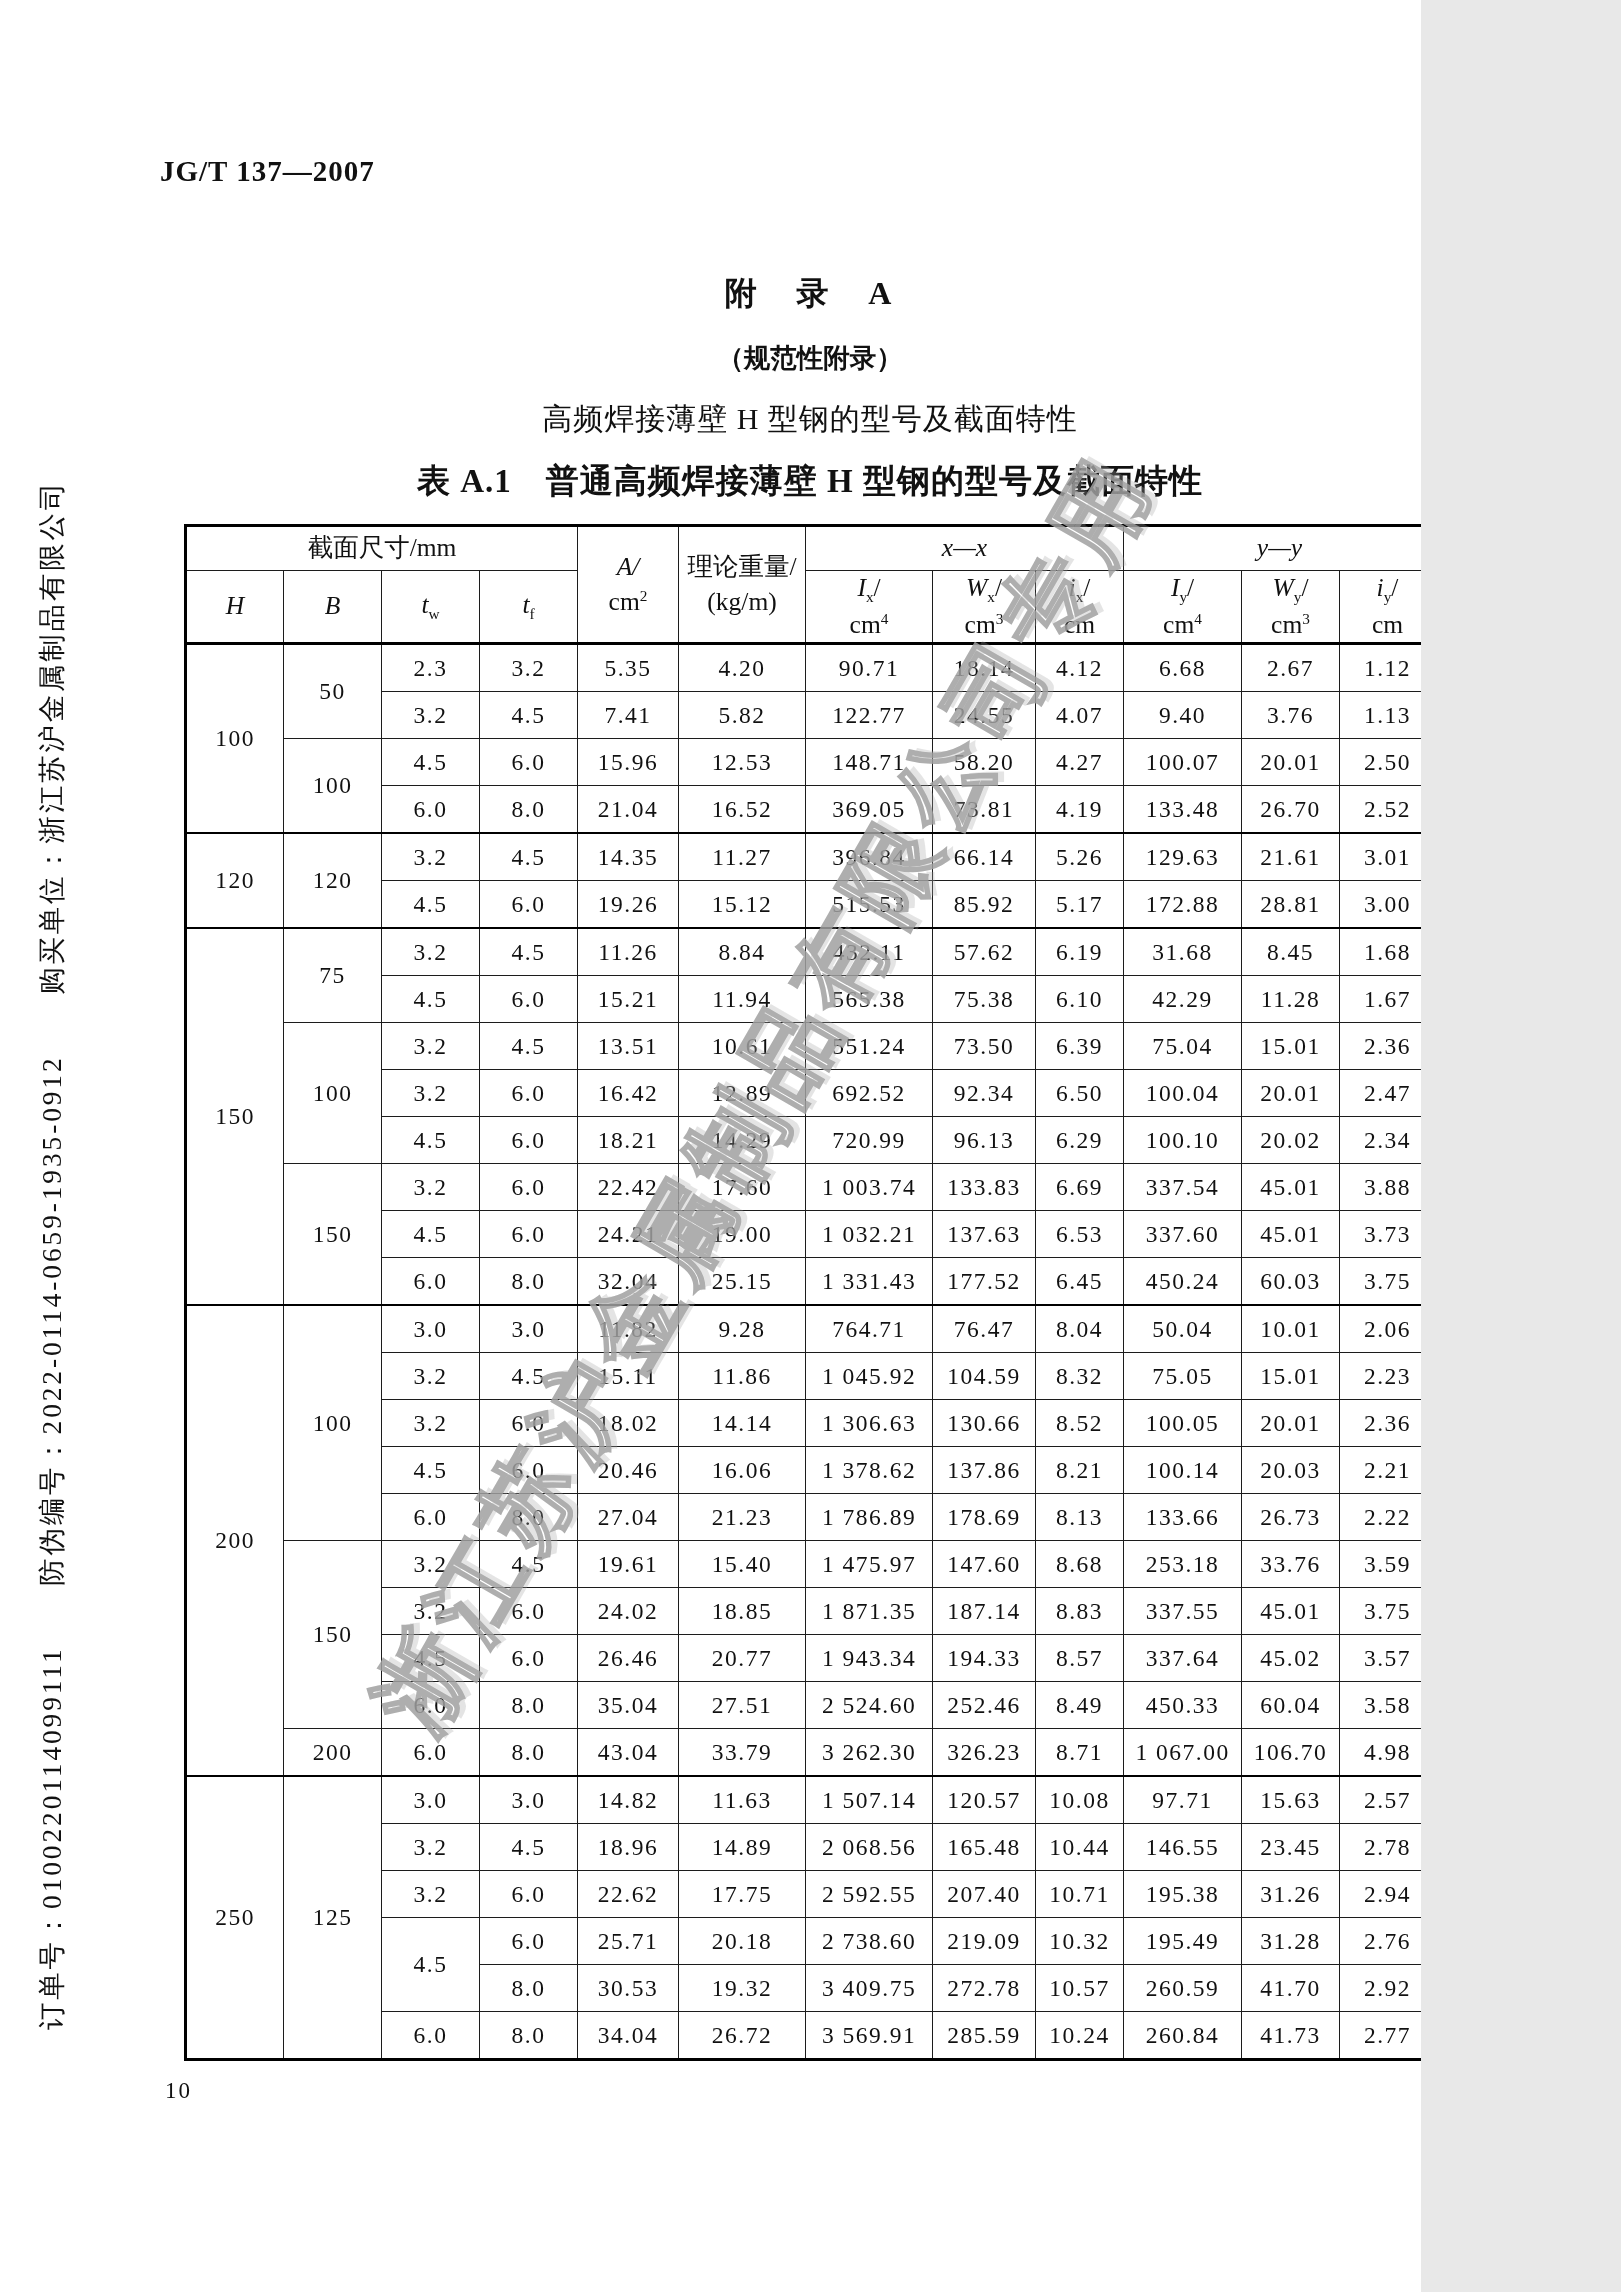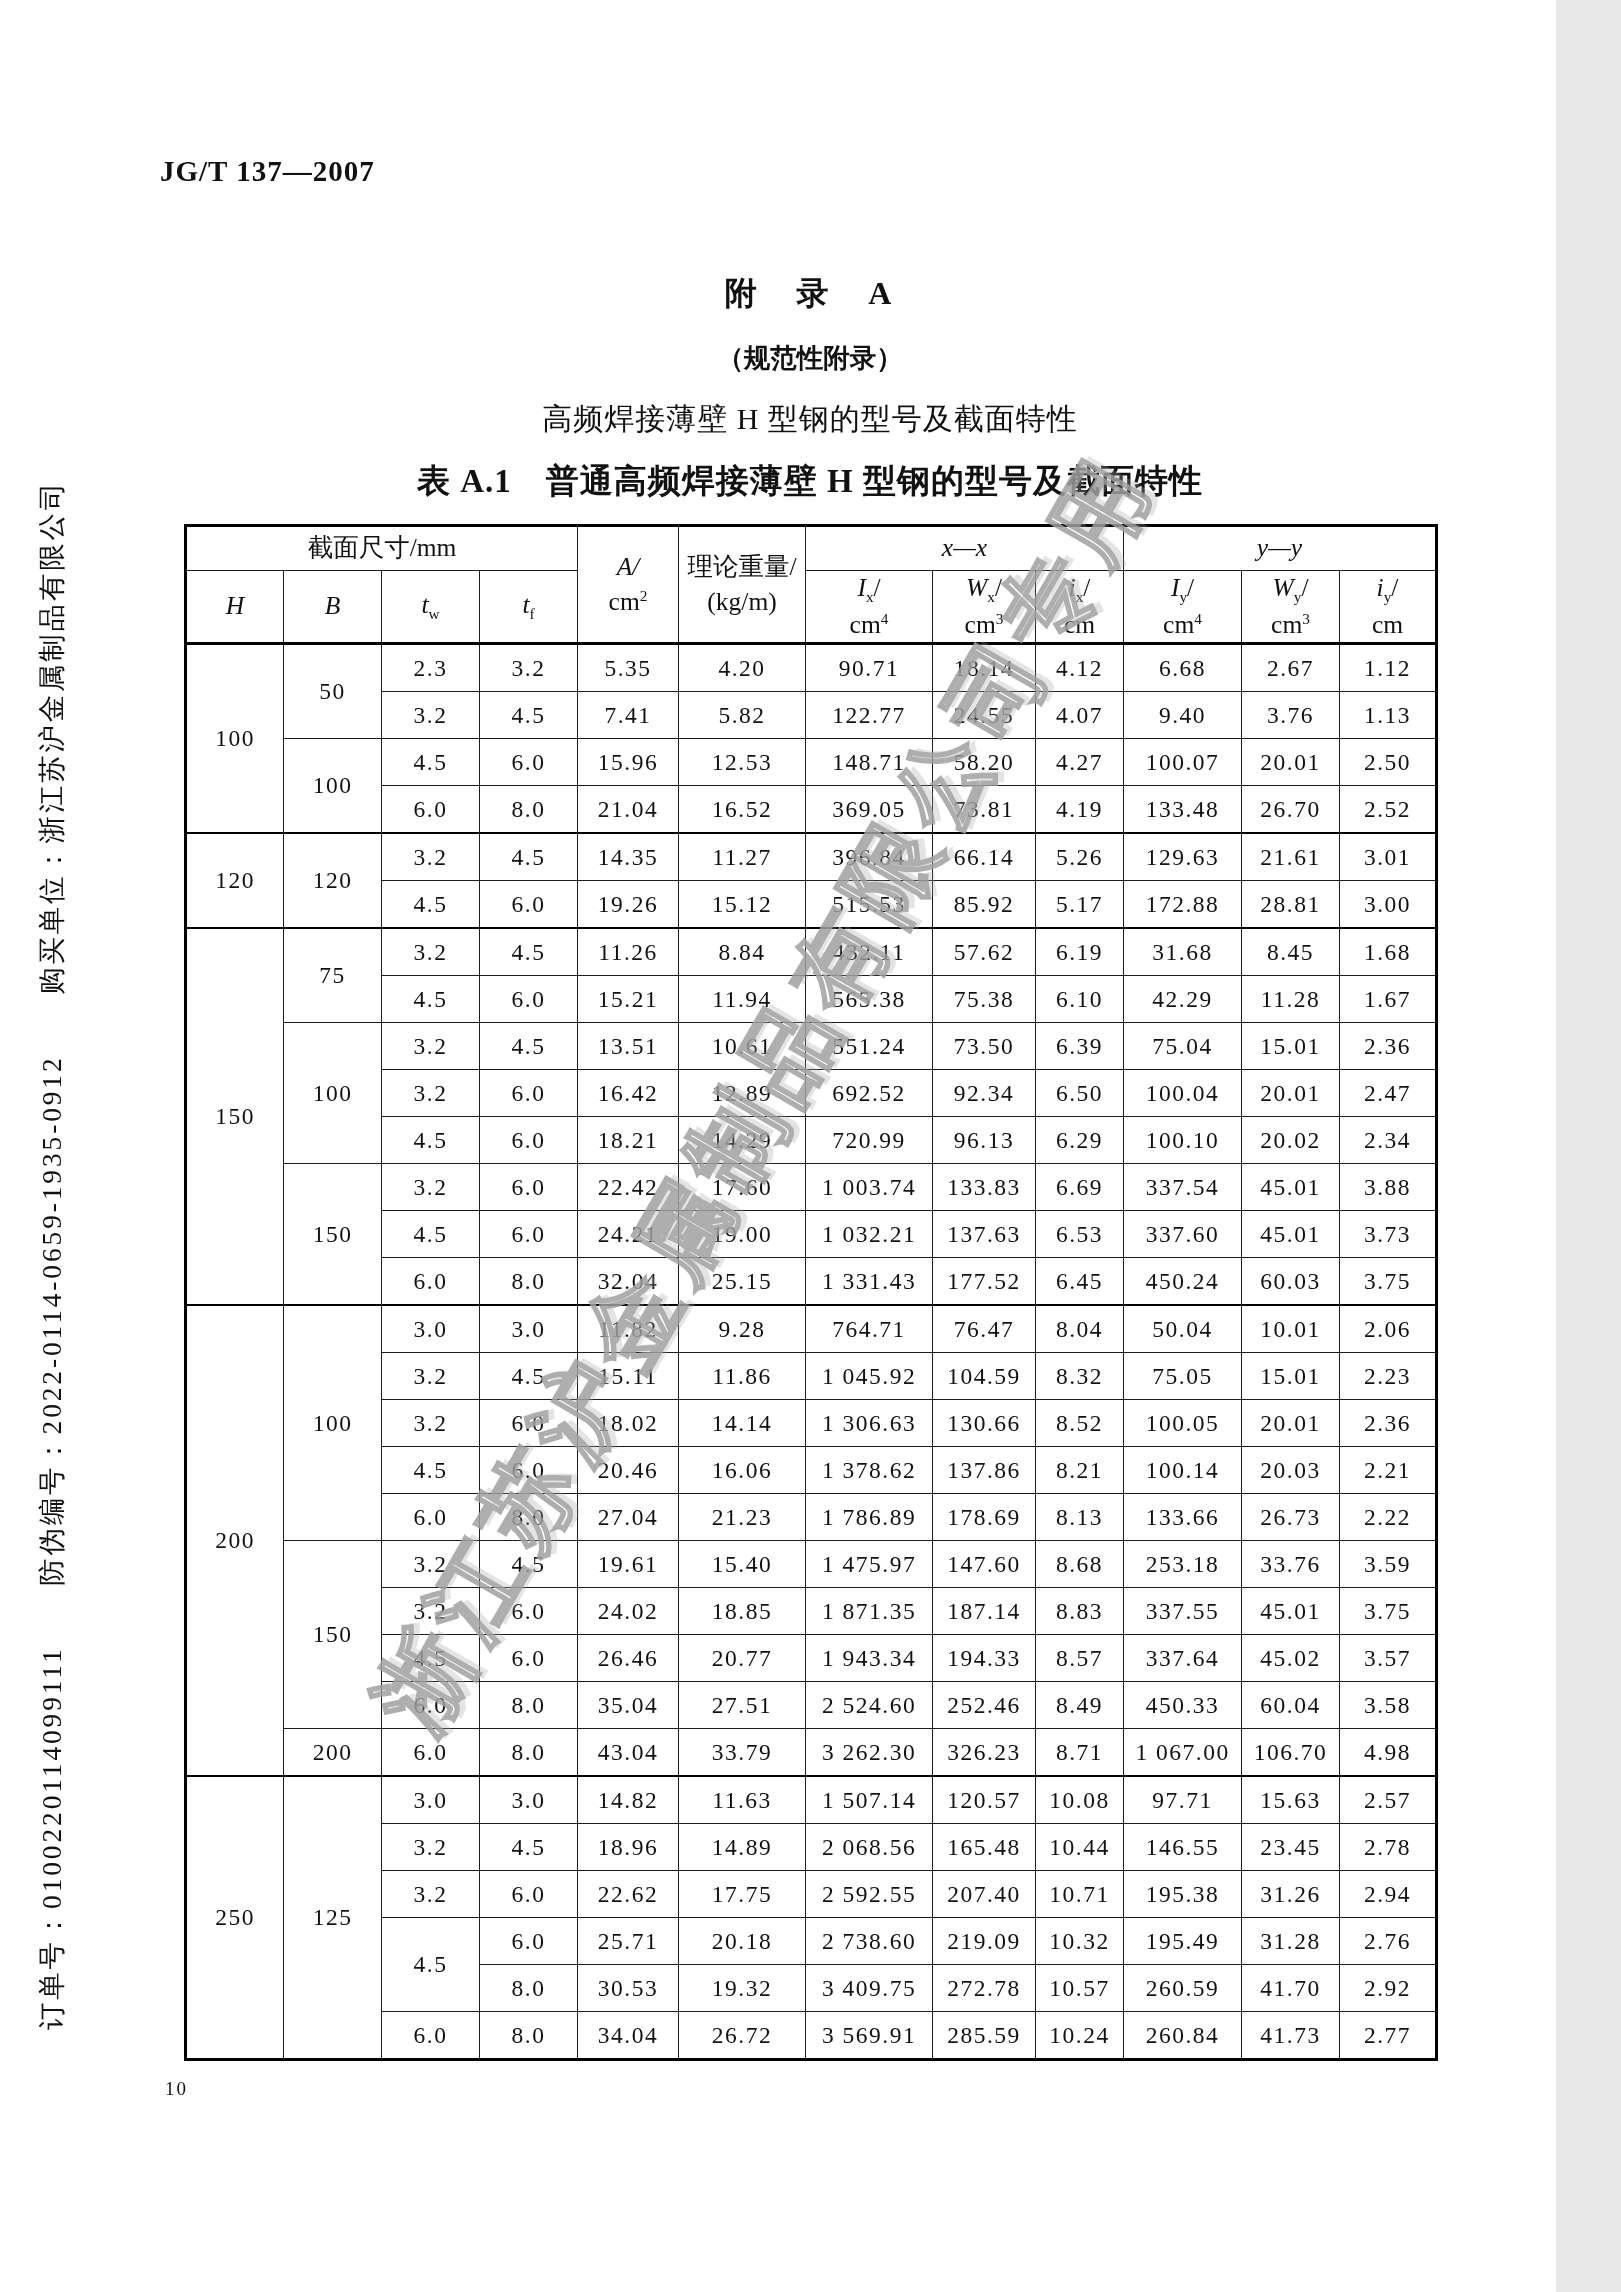--- a/index.html
+++ b/index.html
@@ -1,17 +1,17 @@
 <!DOCTYPE html>
 <html><head>
 <meta charset="utf-8">
 <style>
   html,body{margin:0;padding:0;background:#e8e8e8;}
   .page{
-    position:relative; width:1556px; height:2293px; background:#ffffff;
+    position:relative; width:1421px; height:2293px; background:#ffffff;
     font-family:"Liberation Serif","DejaVu Serif",serif; color:#111; overflow:hidden;
   }
   .doc-code{
     position:absolute; left:160px; top:155px;
     font-size:29px; font-weight:bold; letter-spacing:1px;
   }
   .titles{position:absolute; left:184px; top:272px; width:1252px; text-align:center;}
   .title-1{font-size:32px; font-weight:bold; letter-spacing:3.9px; margin-bottom:23.5px;}
   .title-2{font-size:26.5px; font-weight:bold; margin-bottom:23.5px;}
   .title-3{font-size:30px; font-weight:normal; letter-spacing:1px;}
@@ -49,21 +49,21 @@
     text-shadow:5.9px 4.9px 0 rgba(165,165,165,0.35);
     opacity:0.85; pointer-events:none;
   }
   .sidebar-text{
     position:absolute; left:-894px; top:1237px; width:1892px;
     transform:rotate(-90deg); transform-origin:center center;
     text-align:center; white-space:nowrap;
     font-size:27.4px; letter-spacing:2.9px; color:#111;
   }
   .page-number{
-    position:absolute; left:165px; top:2078px; font-size:19px; letter-spacing:2px;
+    position:absolute; left:165px; top:2078px; font-size:23px; letter-spacing:2px;
   }
 </style>
 </head>
 <body>
 
 <div class="page">
 
   <div class="doc-code">JG/T 137—2007</div>
 
   <div class="titles">

